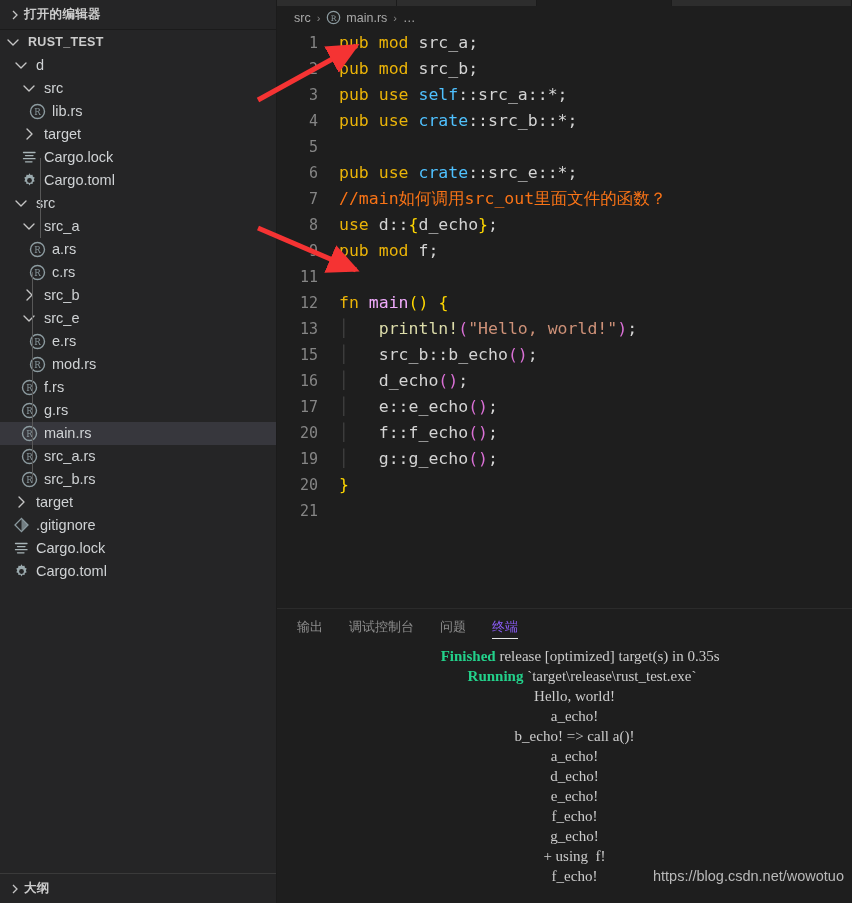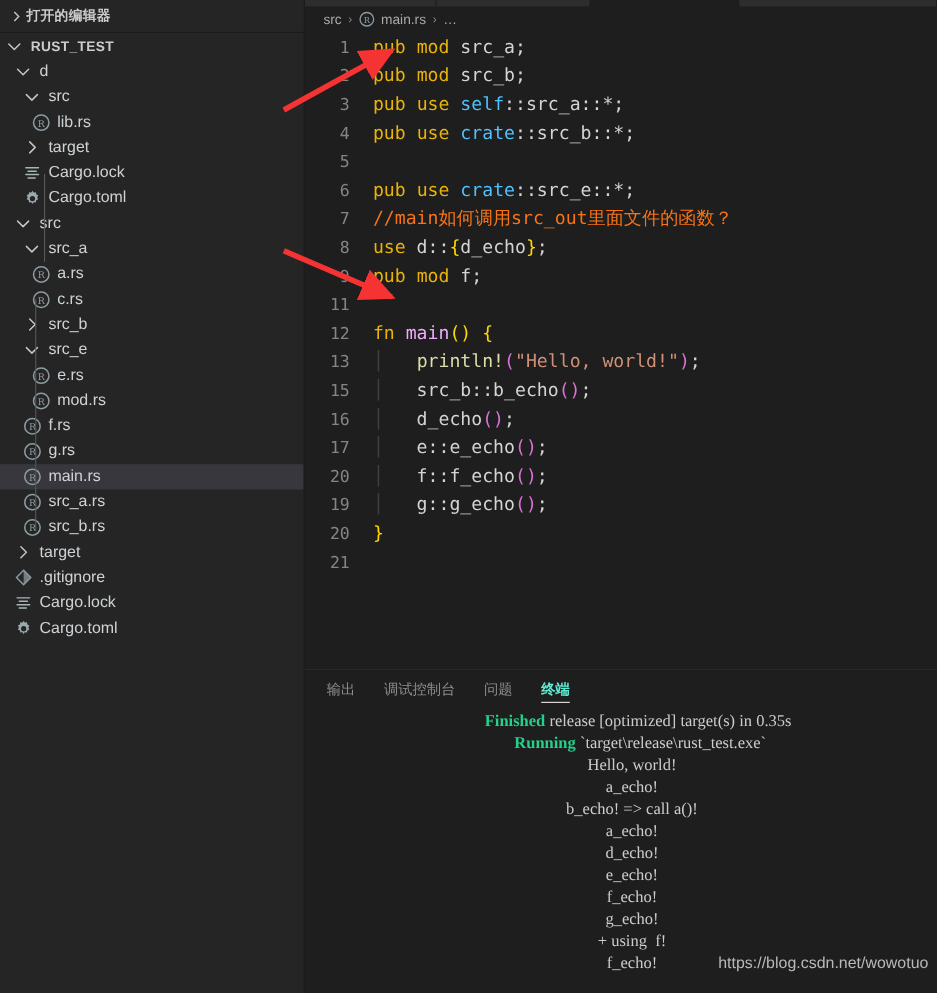--- a/index.html
+++ b/index.html
@@ -95,21 +95,21 @@
   .br-y { color: #ffd700; }
   .br-m { color: #da70d6; }
   .str  { color: #ce9178; }
   .cmt  { color: #f97316; }
   .mac  { color: #dcdcaa; }
 
   
   #panel { flex: 1 1 auto; background: #1e1e1e; border-top: 1px solid #2b2b2b; display: flex; flex-direction: column; }
   #panel-tabs { height: 35px; display: flex; align-items: center; padding-left: 20px; gap: 26px; }
   .ptab { font-size: 13px; color: #8d8d8d; position: relative; height: 35px; line-height: 35px; }
-  .ptab.active { color: #5eead4; font-weight: bold; }
+  .ptab.active { color: #8b5cf6; font-weight: normal; }
   .ptab.active::after {
     content: ""; position: absolute; left: 0; right: 0; bottom: 5px; height: 1px; background: #e7e7e7;
   }
   #term {
     flex: 1 1 auto; padding: 2px 0 0 20px; overflow: hidden;
     font-family: Liberation Serif, serif;
     font-size: 15px; line-height: 20px; color: #cccccc; white-space: pre; text-align: center;
   }
   .tgreen { color: #23d18b; font-weight: bold; }
 
@@ -374,20 +374,28 @@
               <path fill="#9aa9ad" d="M8.5 1.3l1 1.7 2-.3.4 2 1.8.9-.9 1.8.9 1.8-1.8.9-.4 2-2-.3-1 1.7-1-1.7-2 .3-.4-2-1.8-.9.9-1.8-.9-1.8 1.8-.9.4-2 2 .3z"></path>
               <circle cx="8.5" cy="8.5" r="2.4" fill="#252526"></circle>
             </svg>
           </span>
           <span class="label">Cargo.toml</span>
         </div>
         <div class="guide" style="left: 32px; top: 242px; height: 210px;"></div>
         <div class="guide" style="left: 40px; top: 128px; height: 80px;"></div>
       </div>
 
+    <div class="pane-header bottom">
+      <span class="twisty">
+        <svg width="12" height="12" viewBox="0 0 12 12">
+            <path d="M4 2 L8 6 L4 10" fill="none" stroke="#c5c5c5" stroke-width="1.3"></path>
+          </svg>
+      </span>
+      <span>大纲</span>
+    </div>
   </div>
 
   <div id="main">
 
     <div id="tabstrip">
       <div class="t" style="width:120px"></div>
       <div class="t" style="width:140px"></div>
       <div class="t active" style="width:135px"></div>
       <div class="t" style="width:180px"></div>
     </div>

